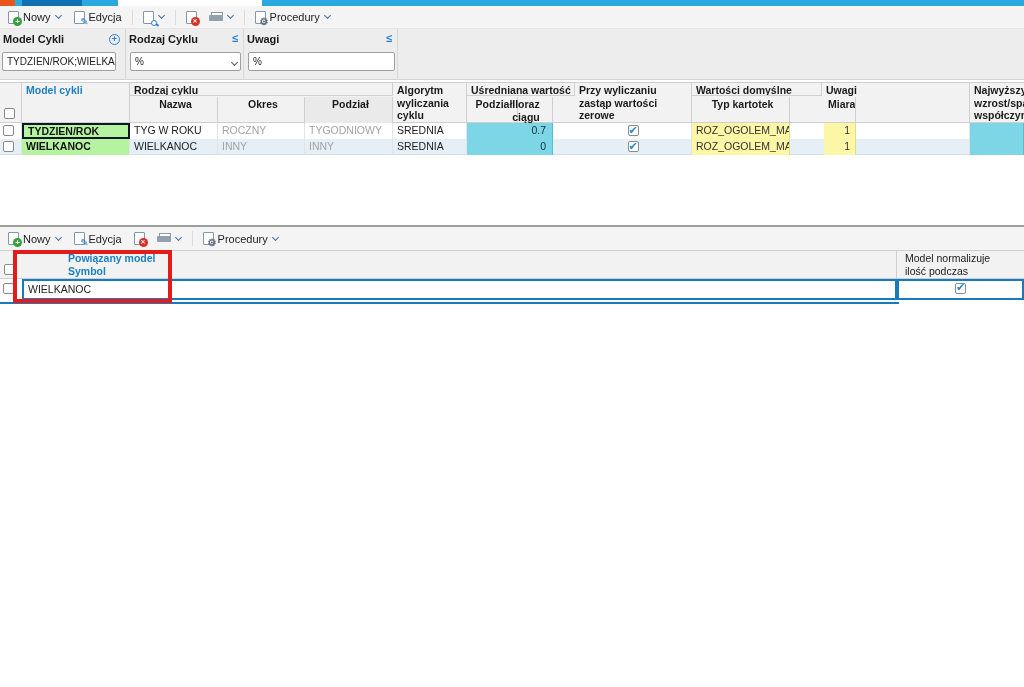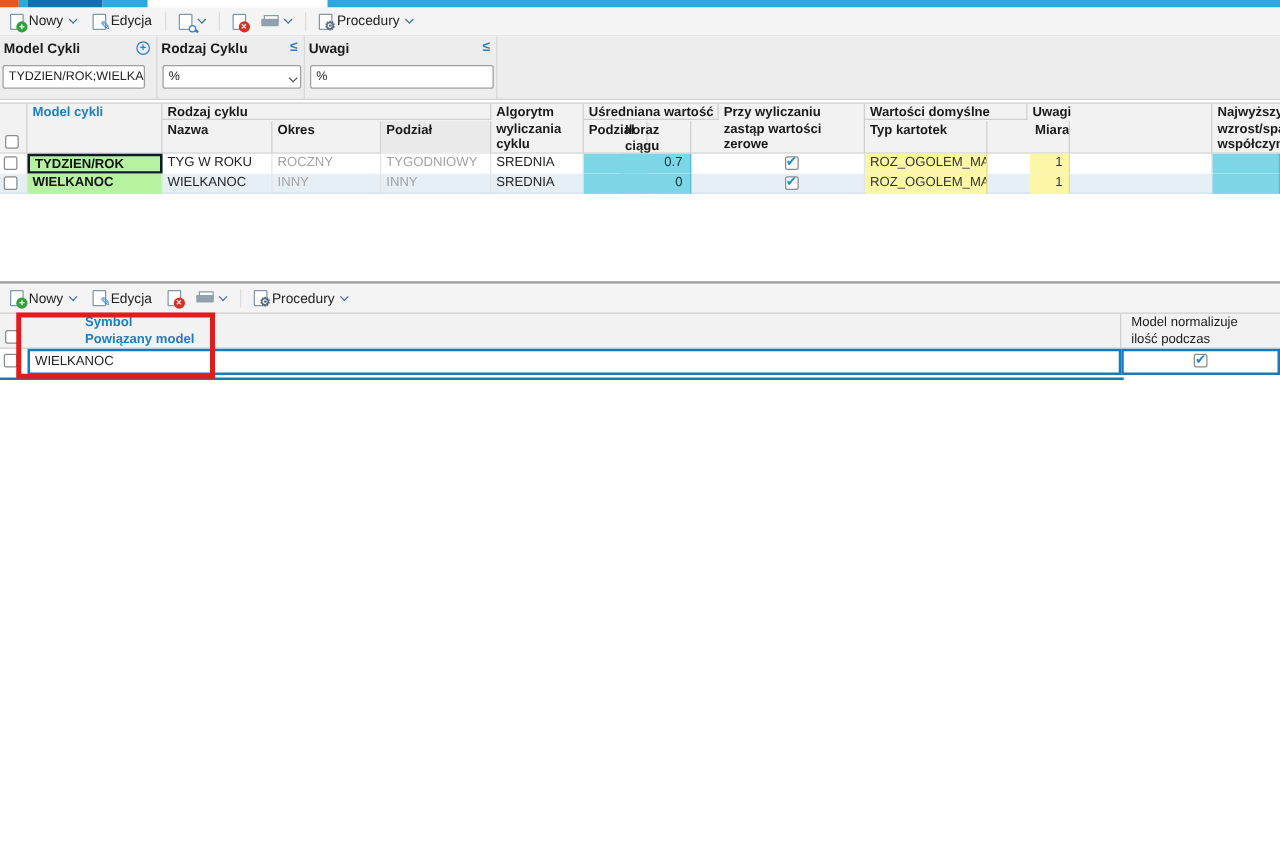--- a/index.html
+++ b/index.html
@@ -49,21 +49,21 @@
   .fi1 { left:2px; width:114px; }
   .fi2 { left:130px; width:111px; }
   .fi3 { left:248px; width:147px; }
   .fselchev { position:absolute; right:3px; top:7px; width:5px; height:5px; border-right:1.5px solid #555; border-bottom:1.5px solid #555; transform:rotate(45deg); }
 
   
   .t1h { position:absolute; top:82px; left:0; width:1024px; height:41px; background:#f2f2f2; border-top:1px solid #cfcfcf; border-bottom:1px solid #cfcfcf; font-size:10.5px; }
   .hc { position:absolute; border-right:1px solid #cfcfcf; padding:1px 0 0 4px; font-weight:700; color:#1a1a1a; overflow:hidden; line-height:12.5px; }
   .hc.full { top:0; height:40px; }
   .hc.grp { top:0; height:13px; border-bottom:1px solid #cfcfcf; }
-  .hc.sub { top:14px; height:26px; }
+  .hc.sub { top:14px; height:26px;text-align:center; }
   .hblue { color:#1b7fc4; }
   .cbcol-h { position:absolute; left:0; top:0; width:22px; height:40px; border-right:1px solid #cfcfcf; }
   .cb { width:11px; height:11px; background:#fff; border:1px solid #8a8a8a; border-radius:2px; display:inline-block; position:relative; }
   .cb.checked::after { content:"\2714"; position:absolute; left:0px; top:-3px; color:#1e8bd4; font-size:11px; }
   .c-model{left:22px;width:108px} .c-rodzajgrp{left:130px;width:263px}
   .c-nazwa{left:130px;width:88px} .c-okres{left:218px;width:87px} .c-podzial{left:305px;width:88px;background:#eaeaea}
   .c-alg{left:393px;width:74px} .c-avggrp{left:467px;width:108px}
   .c-promien{left:467px;width:51px} .c-iloraz{left:496px;width:57px}
   .c-przy{left:575px;width:117px} .c-defgrp{left:692px;width:130px}
   .c-typ{left:692px;width:98px} .c-miara{left:824px;width:32px}
@@ -288,22 +288,22 @@
           <span class="badge gearb"></span>
         </span>
       <span class="tbtn-label">Procedury</span>
       <span class="chev"></span>
     </div>
   </div>
 
   <div class="t2h">
     <span class="cb t2h-cb"></span>
     <div class="t2h-main">
+      <div>Powiązany model</div>
       <div>Symbol</div>
-      <div>Powiązany model</div>
     </div>
     <div class="t2h-right">
       <div>Model normalizuje</div>
       <div>ilość podczas przeliczania</div>
     </div>
   </div>
 
   <div class="t2r">
     <span class="cb t2r-cb"></span>
     <div class="t2r-symbol">WIELKANOC</div>

